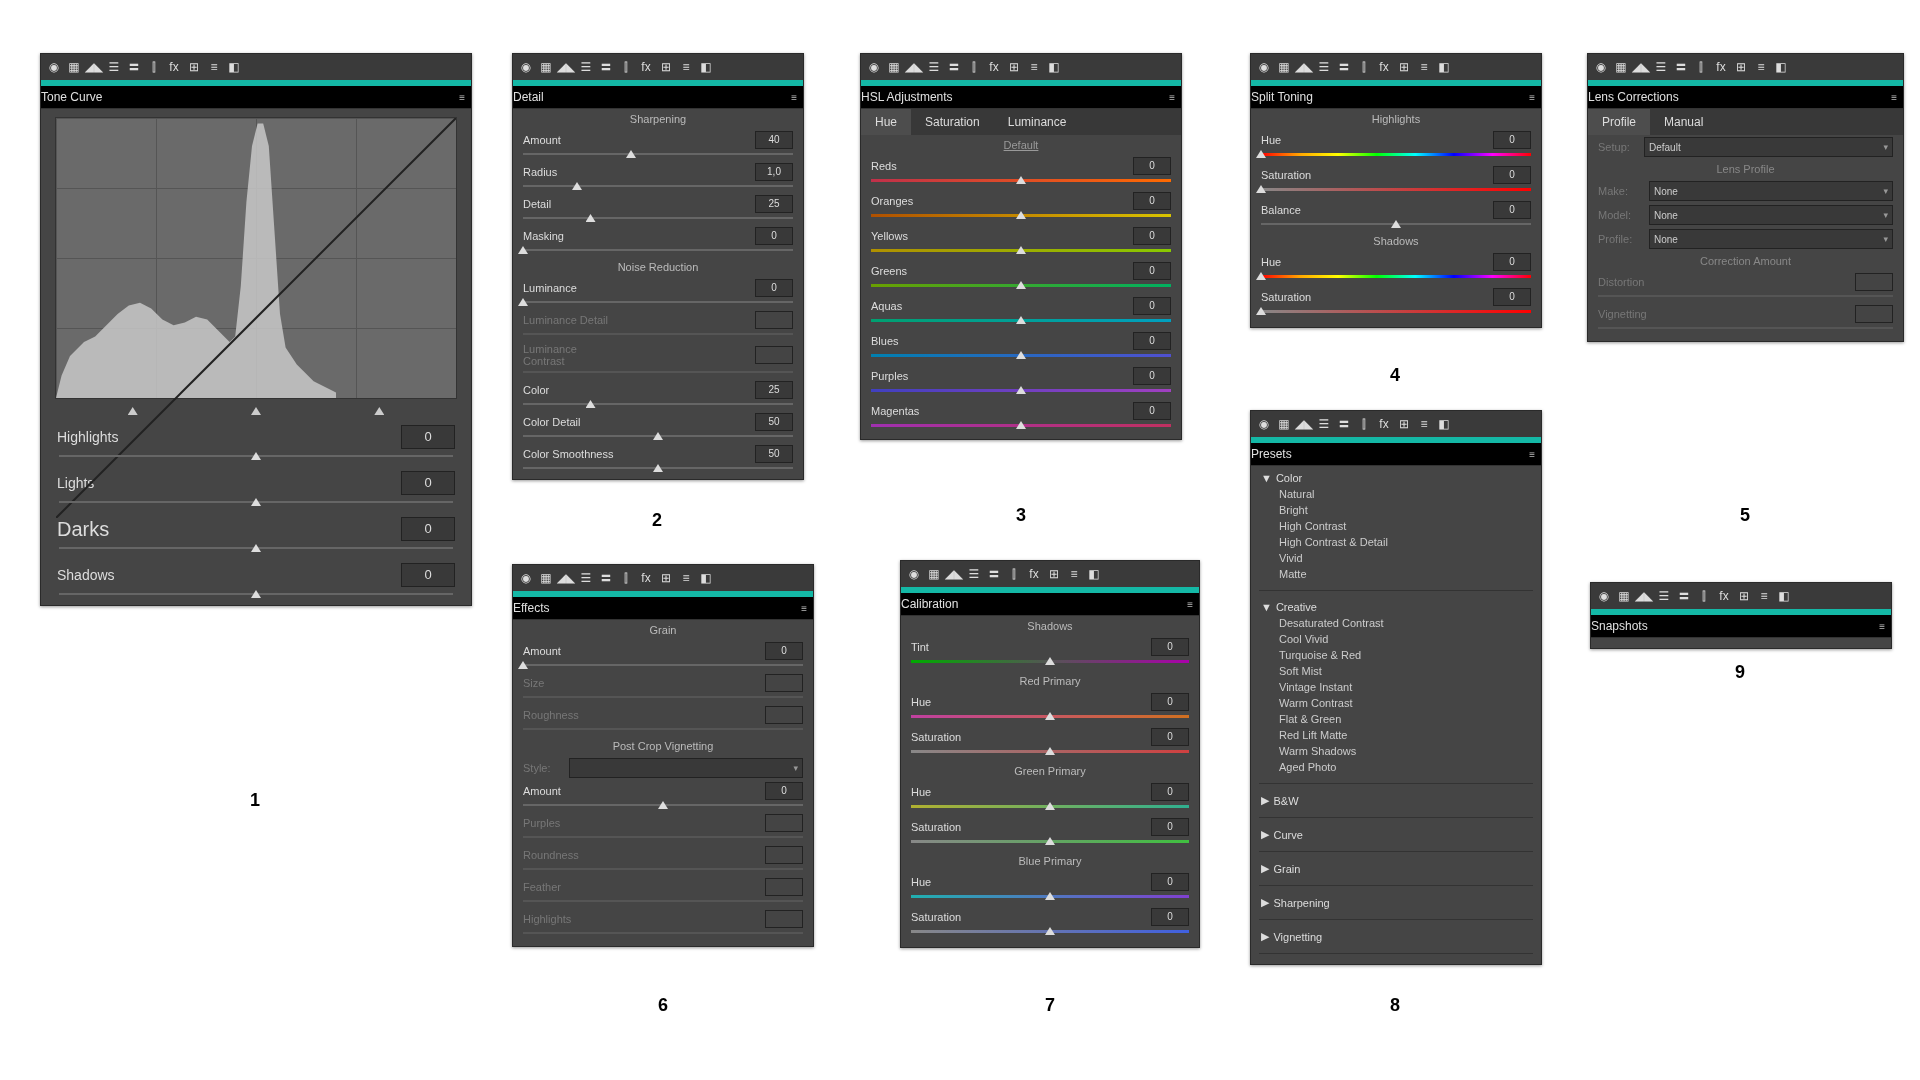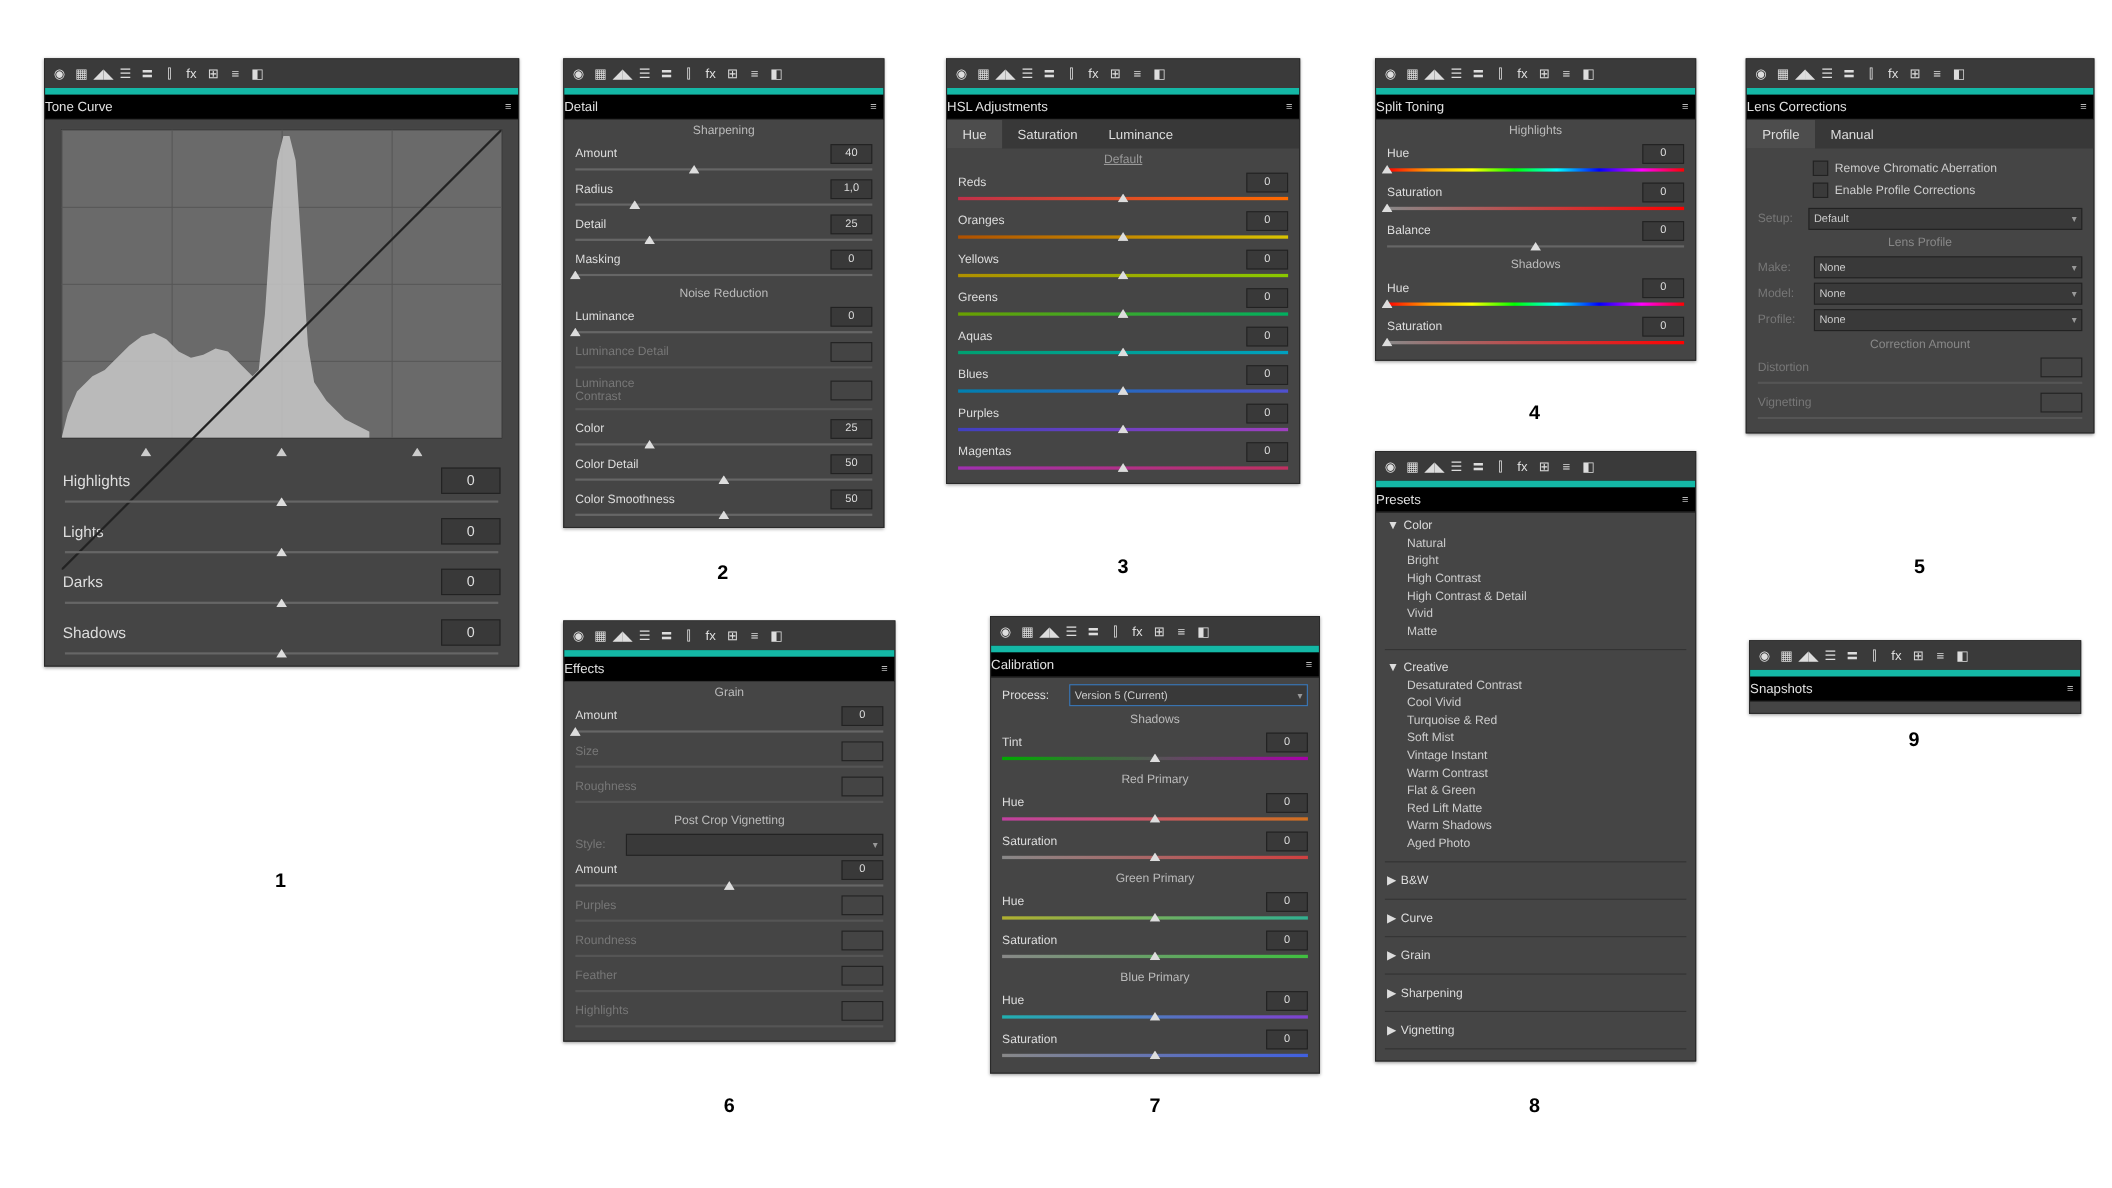--- a/index.html
+++ b/index.html
@@ -79,21 +79,21 @@
         <div class="thumb" style="left:50%"></div>
       </div>
       <div class="fill-row" style="padding:4px 16px">
         <span class="lbl" style="font-size:14px">Lights</span>
         <span class="val" style="width:52px;height:22px;font-size:13px;line-height:22px">0</span>
       </div>
       <div class="track" style="margin:2px 18px 10px">
         <div class="thumb" style="left:50%"></div>
       </div>
       <div class="fill-row" style="padding:4px 16px">
-        <span class="lbl" style="font-size:14px">Darks</span>
+        <span class="lbl" style="font-size:20px">Darks</span>
         <span class="val" style="width:52px;height:22px;font-size:13px;line-height:22px">0</span>
       </div>
       <div class="track" style="margin:2px 18px 10px">
         <div class="thumb" style="left:50%"></div>
       </div>
       <div class="fill-row" style="padding:4px 16px">
         <span class="lbl" style="font-size:14px">Shadows</span>
         <span class="val" style="width:52px;height:22px;font-size:13px;line-height:22px">0</span>
       </div>
       <div class="track" style="margin:2px 18px 10px">
@@ -345,30 +345,20 @@
       <span class="ic">fx</span>
       <span class="ic">⊞</span>
       <span class="ic">≡</span>
       <span class="ic">◧</span>
     </div>
  <div class="pheader"><span>Lens Corrections</span><span class="menu">≡</span></div>
  <div class="tabs">
   <div class="tab active">Profile</div>
   <div class="tab">Manual</div>
  </div>
- <div style="padding:8px 20px 4px 60px">
-  <div class="chk">
-        <div class="box"></div>
-        <span>Remove Chromatic Aberration</span>
-      </div>
-  <div class="chk">
-        <div class="box"></div>
-        <span>Enable Profile Corrections</span>
-      </div>
- </div>
  <div class="row">
       <span class="lbl dim" style="flex:0 0 40px">Setup:</span>
       <div class="sel">
         <span>Default</span>
       </div>
     </div>
  <div class="section-h" style="color:#888">Lens Profile</div>
  <div class="row">
       <span class="lbl dim" style="flex:0 0 45px">Make:</span>
       <div class="sel">
@@ -482,26 +472,20 @@
       <span class="ic">◢◣</span>
       <span class="ic">☰</span>
       <span class="ic">〓</span>
       <span class="ic">⫿</span>
       <span class="ic">fx</span>
       <span class="ic">⊞</span>
       <span class="ic">≡</span>
       <span class="ic">◧</span>
     </div>
  <div class="pheader"><span>Calibration</span><span class="menu">≡</span></div>
- <div class="row" style="padding-top:6px">
-      <span class="lbl" style="flex:0 0 55px">Process:</span>
-      <div class="sel" style="border:1px solid #3a7abd">
-        <span>Version 5 (Current)</span>
-      </div>
-    </div>
  <div class="section-h">Shadows</div>
  <div class="fill-row">
       <span class="lbl">Tint</span>
       <span class="val">0</span>
     </div>
  <div class="color-track" style="background:linear-gradient(90deg,#0a0,#a0a)">
       <div class="thumb" style="left:50%"></div>
     </div>
  <div id="p7prims">
       <div class="section-h">Red Primary</div>

